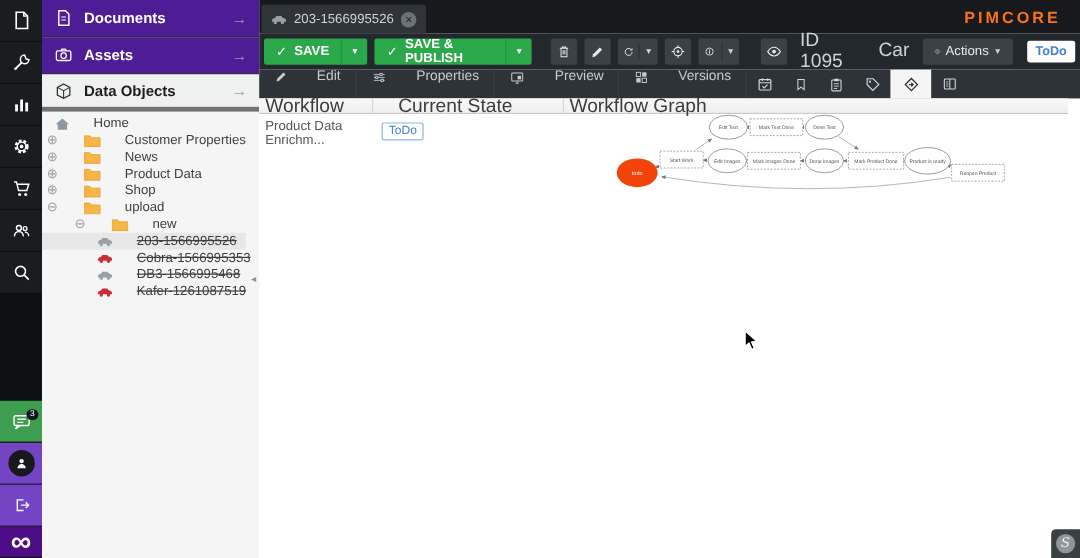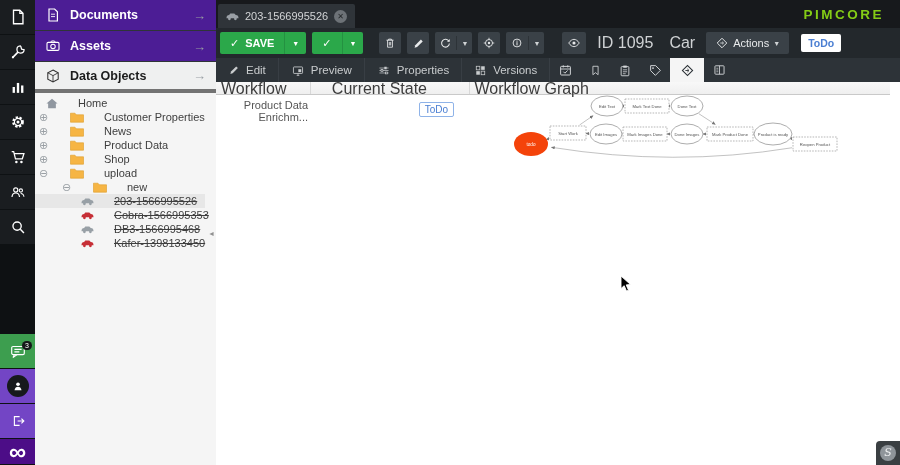--- a/index.html
+++ b/index.html
@@ -33,42 +33,42 @@
   .tlabel.struck{text-decoration:line-through;}
   .ticon{display:flex;}
   .ticon[data-icon="car-gray"]{color:#98a0a6;}
   .ticon[data-icon="car-red"]{color:#c62f36;}
   .split-arrow{position:absolute;left:208px;top:230px;color:#8f8f8f;font-size:7px;}
   
   .main{position:absolute;left:216px;top:0;width:684px;height:465px;background:#fff;display:flex;flex-direction:column;}
   .tabbar{height:28px;background:#17191c;display:flex;align-items:flex-end;}
   .tab{margin-left:2px;height:24px;background:#2f3439;display:flex;align-items:center;gap:6px;padding:0 8px;color:#d2d4d6;font-size:11px;border-radius:2px 2px 0 0;}
   .tab-close{width:13px;height:13px;border-radius:50%;background:#6d7277;color:#23272a;font-size:8px;line-height:13px;text-align:center;font-weight:bold;}
-  .brand{margin-left:auto;margin-right:16px;align-self:center;color:#84cc16;font-size:13.5px;font-weight:bold;letter-spacing:2.5px;}
+  .brand{margin-left:auto;margin-right:16px;align-self:center;color:#f97316;font-size:13.5px;font-weight:bold;letter-spacing:2.5px;}
   .tb1{height:30px;background:#23282c;display:flex;align-items:center;gap:6px;padding:0 4px;}
   .btn-green{display:flex;height:22px;background:#2ba84a;border-radius:2px;color:#fff;font-size:11px;font-weight:bold;align-items:stretch;}
   .btn-green .seg{display:flex;align-items:center;gap:6px;padding:0 10px;}
   .btn-green .caret{display:flex;align-items:center;padding:0 7px;border-left:1px solid #249141;font-size:7px;}
   .tool{height:22px;min-width:22px;background:#3a4147;border-radius:2px;display:flex;align-items:center;justify-content:center;color:#e8eaeb;padding:0 4px;gap:4px;}
   .tool .dv{width:1px;height:14px;background:#2d3338;}
   .tool .caret-s{font-size:7px;color:#cfd2d4;}
   .tb1-label{color:#cfd2d4;font-size:16px;margin:0 5px;}
   .badge-todo{background:#fff;color:#4a7ed2;font-size:10.5px;font-weight:bold;padding:3px 7px;border-radius:2px;margin-left:6px;}
   .tb2{height:24px;background:#2d3338;display:flex;align-items:stretch;}
-  .tb2 .tbtn{display:flex;align-items:center;gap:6px;padding:0 12px;color:#c9ccce;font-size:11.5px;border-right:1px solid #383e44;}
+  .tb2 .tbtn{display:flex;align-items:flex-start;gap:24px;padding:0 12px;color:#c9ccce;font-size:11.5px;border-right:1px solid #383e44;}
   .tb2 .ibtn{display:flex;align-items:center;justify-content:center;width:30px;color:#d4d7d9;}
   .tb2 .ibtn.active{background:#f5f5f5;color:#2b3136;width:34px;}
   
   .ghead{height:13px;display:flex;background:linear-gradient(#f8f8f8,#efefef);border-bottom:1px solid #c9c9c9;width:674px;}
   .gcol{font-size:16px;color:#3c3c3c;padding:0 5px;line-height:13px;border-right:1px solid #d8d8d8;}
   .gcol.c1{width:97px;}
   .gcol.c2{width:146px;margin-left:16px;}
   .gcol.c3{width:431px;border-right:none;}
   .grow{display:flex;height:70px;}
-  .gcell{padding:4px 5px;text-align:right;}
+  .gcell{padding:4px 5px;}
   .gcell.c1{width:97px;font-size:11px;color:#555;}
   .gcell.c2{width:146px;}
   .gcell.c3{width:431px;padding:0;}
   .state-badge{display:inline-block;border:1px solid #8fb3e8;color:#4a7ed2;background:#fff;font-size:10px;padding:1px 5px;border-radius:2px;}
   .rest{flex:1;background:#fff;position:relative;}
   
   .cursor{position:absolute;left:620px;top:275px;}
   .sencha{position:absolute;right:0;bottom:0;width:24px;height:24px;background:#3a3f42;border-radius:4px 0 0 0;display:flex;align-items:center;justify-content:center;}
   .sencha .circ{width:16px;height:16px;border-radius:50%;background:#8f959a;color:#eceeef;
     font-family:"DejaVu Serif",serif;font-style:italic;font-size:11px;line-height:16px;text-align:center;}
@@ -294,21 +294,21 @@
   </div>
       <div class="trow lvl3">
 
     <span class="ticon" data-icon="car-red">
       <svg class="ic" width="13" height="9" viewBox="0 0 13 9">
             <path d="M.5 6.2c0-2 .9-3 2.6-3.1L4.3 1.4h4L9.8 3c1.9 0 2.7 1.2 2.7 3.2z" fill="currentColor"></path>
             <circle cx="3.4" cy="6.8" r="1.4" fill="currentColor"></circle>
             <circle cx="9.4" cy="6.8" r="1.4" fill="currentColor"></circle>
           </svg>
     </span>
-    <span class="tlabel struck">Kafer-1398133450</span>
+    <span class="tlabel struck">Kafer-1261087519</span>
   </div>
     </div>
 </nav>
 <span class="split-arrow">◄</span>
 
 <main class="main">
 
   <div class="tabbar">
     <div class="tab">
       <span>
@@ -328,20 +328,21 @@
     <div class="btn-green">
       <span class="seg">
           <span>✓</span>
           <span>SAVE</span>
         </span>
       <span class="caret">▼</span>
     </div>
     <div class="btn-green">
       <span class="seg">
           <span>✓</span>
+          <span>SAVE &amp; PUBLISH</span>
         </span>
       <span class="caret">▼</span>
     </div>
     <span style="width:4px"></span>
     <div class="tool">
       <svg class="ic" width="14" height="14" viewBox="0 0 20 20">
           <path d="M5 6h10M8 6V4.5h4V6" fill="none" stroke="#e8eaeb" stroke-width="1.3"></path>
           <path d="M6.5 6v10h7V6M9 8.5v5M11 8.5v5" fill="none" stroke="#e8eaeb" stroke-width="1.2"></path>
         </svg>
     </div>
@@ -396,34 +397,34 @@
 
   <div class="tb2">
     <div class="tbtn">
       <svg class="ic" width="12" height="12" viewBox="0 0 20 20">
           <path d="M4 16.5l1-3.8 8.7-8.7 2.8 2.8-8.7 8.7z" fill="#c9ccce"></path>
         </svg>
       <span>Edit</span>
     </div>
     <div class="tbtn">
       <svg class="ic" width="14" height="13" viewBox="0 0 20 20">
-          <rect x="3" y="4.5" width="14" height="10" rx="1" fill="none" stroke="#c9ccce" stroke-width="1.3"></rect>
-          <rect x="10.5" y="8" width="4.5" height="4.5" fill="#c9ccce"></rect>
-          <path d="M8 17.5h4M10 14.5v3" stroke="#c9ccce" stroke-width="1.2"></path>
-        </svg>
-      <span>Preview</span>
-    </div>
-    <div class="tbtn">
-      <svg class="ic" width="14" height="13" viewBox="0 0 20 20">
           <path d="M3 6.2h14M3 10h14M3 13.8h14" stroke="#c9ccce" stroke-width="1.1"></path>
           <rect x="11" y="4.8" width="2.8" height="2.8" fill="#2d3338" stroke="#c9ccce" stroke-width="1.1"></rect>
           <rect x="5.5" y="8.6" width="2.8" height="2.8" fill="#2d3338" stroke="#c9ccce" stroke-width="1.1"></rect>
           <rect x="12.5" y="12.4" width="2.8" height="2.8" fill="#2d3338" stroke="#c9ccce" stroke-width="1.1"></rect>
         </svg>
       <span>Properties</span>
+    </div>
+    <div class="tbtn">
+      <svg class="ic" width="14" height="13" viewBox="0 0 20 20">
+          <rect x="3" y="4.5" width="14" height="10" rx="1" fill="none" stroke="#c9ccce" stroke-width="1.3"></rect>
+          <rect x="10.5" y="8" width="4.5" height="4.5" fill="#c9ccce"></rect>
+          <path d="M8 17.5h4M10 14.5v3" stroke="#c9ccce" stroke-width="1.2"></path>
+        </svg>
+      <span>Preview</span>
     </div>
     <div class="tbtn">
       <svg class="ic" width="13" height="13" viewBox="0 0 20 20">
           <rect x="3.5" y="3.5" width="5.5" height="5.5" fill="none" stroke="#c9ccce" stroke-width="1.2"></rect>
           <rect x="11" y="3.5" width="5.5" height="5.5" fill="#c9ccce"></rect>
           <rect x="3.5" y="11" width="5.5" height="5.5" fill="#c9ccce"></rect>
           <rect x="11" y="11" width="5.5" height="5.5" fill="none" stroke="#c9ccce" stroke-width="1.2"></rect>
         </svg>
       <span>Versions</span>
     </div>

